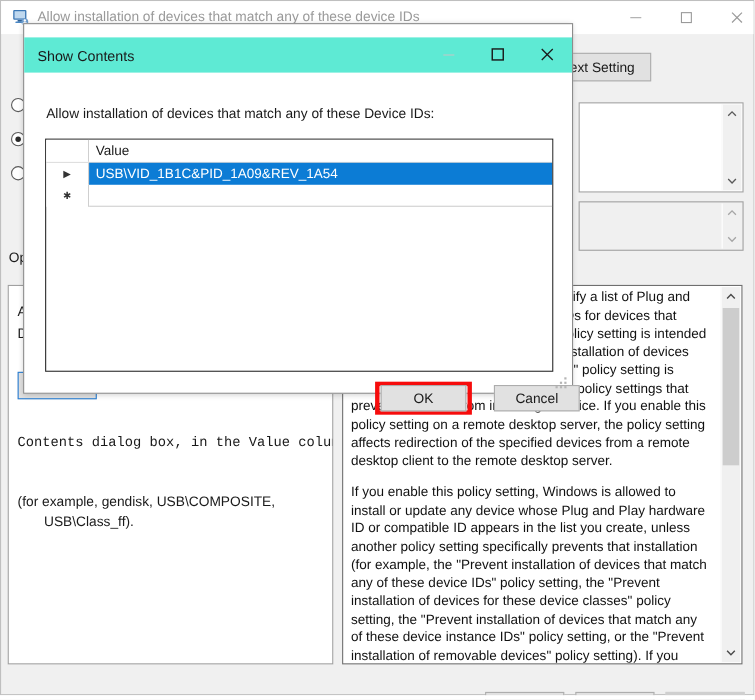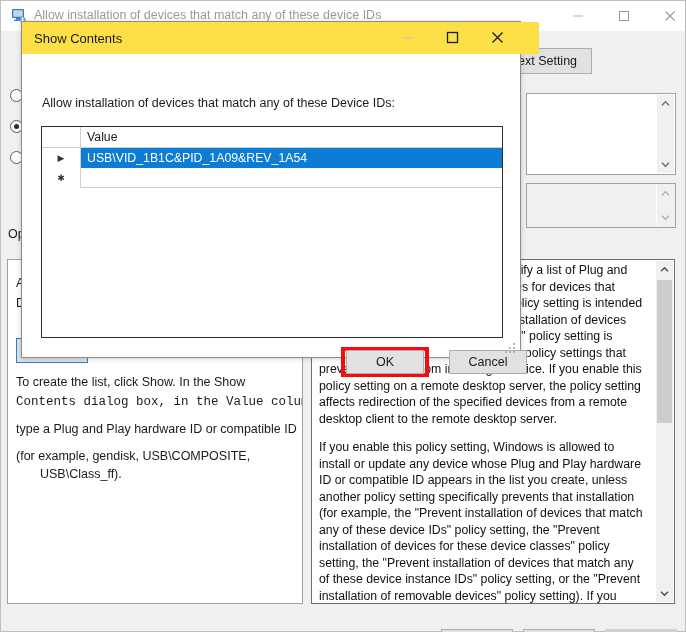--- a/index.html
+++ b/index.html
@@ -225,24 +225,23 @@
     left: 21px; top: 21px;
     width: 500px;
     height: 337px;
     background: #ffffff;
     border: 1px solid #8c8c8c;
     box-sizing: border-box;
     box-shadow: 0 1px 5px rgba(0,0,0,0.18);
   }
   .dlg-titlebar {
     position: absolute;
-    left: 0; top: 0;
+    left: 0; top: 12px;
     width: 100%; height: 32px;
-    background: #fde047;
-    padding-left: 19px;
+    background: #5eead4;
   }
   .dlg-title {
     position: absolute;
     left: 12px; top: 9px;
     font-size: 13px;
     color: #1a1a1a;
     white-space: nowrap;
   }
   .dlg-win-btn {
     position: absolute;
@@ -436,23 +435,21 @@
         <div class="radio on"></div>
         <div class="radio"></div>
       </div>
 
       <div class="options-label">Options:</div>
 
       <div class="opt-pane">
         <div class="line" style="top:16px;">Allow installation of devices that match any of these</div>
         <div class="line" style="top:36px;">Device IDs:</div>
         <div class="show-btn">Show...</div>
-        <div class="line" style="top:115px;">To create the list, click Show. In the Show</div>
         <div class="line" style="top:135px;font-family:Liberation Mono, monospace;">Contents dialog box, in the Value column,</div>
-        <div class="line" style="top:162px;">type a Plug and Play hardware ID or compatible ID</div>
         <div class="line" style="top:189px;">(for example, gendisk, USB\COMPOSITE,</div>
         <div class="line" style="top:207px;margin-left:24px;">USB\Class_ff).</div>
       </div>
 
       <div class="help-outer">
         <div class="help-text">
           <p>This policy setting allows you to specify a list of Plug and Play hardware IDs and compatible IDs for devices that Windows is allowed to install. This policy setting is intended to be used only when the "Prevent installation of devices not described by other policy settings" policy setting is enabled and does not supersede any policy settings that prevent Windows from installing a device. If you enable this policy setting on a remote desktop server, the policy setting affects redirection of the specified devices from a remote desktop client to the remote desktop server.</p>
           <p>If you enable this policy setting, Windows is allowed to install or update any device whose Plug and Play hardware ID or compatible ID appears in the list you create, unless another policy setting specifically prevents that installation (for example, the "Prevent installation of devices that match any of these device IDs" policy setting, the "Prevent installation of devices for these device classes" policy setting, the "Prevent installation of devices that match any of these device instance IDs" policy setting, or the "Prevent installation of removable devices" policy setting). If you enable this policy setting on a remote desktop server, the policy setting affects redirection of the specified devices from a remote desktop client to the remote desktop server.</p>
 
         </div>

